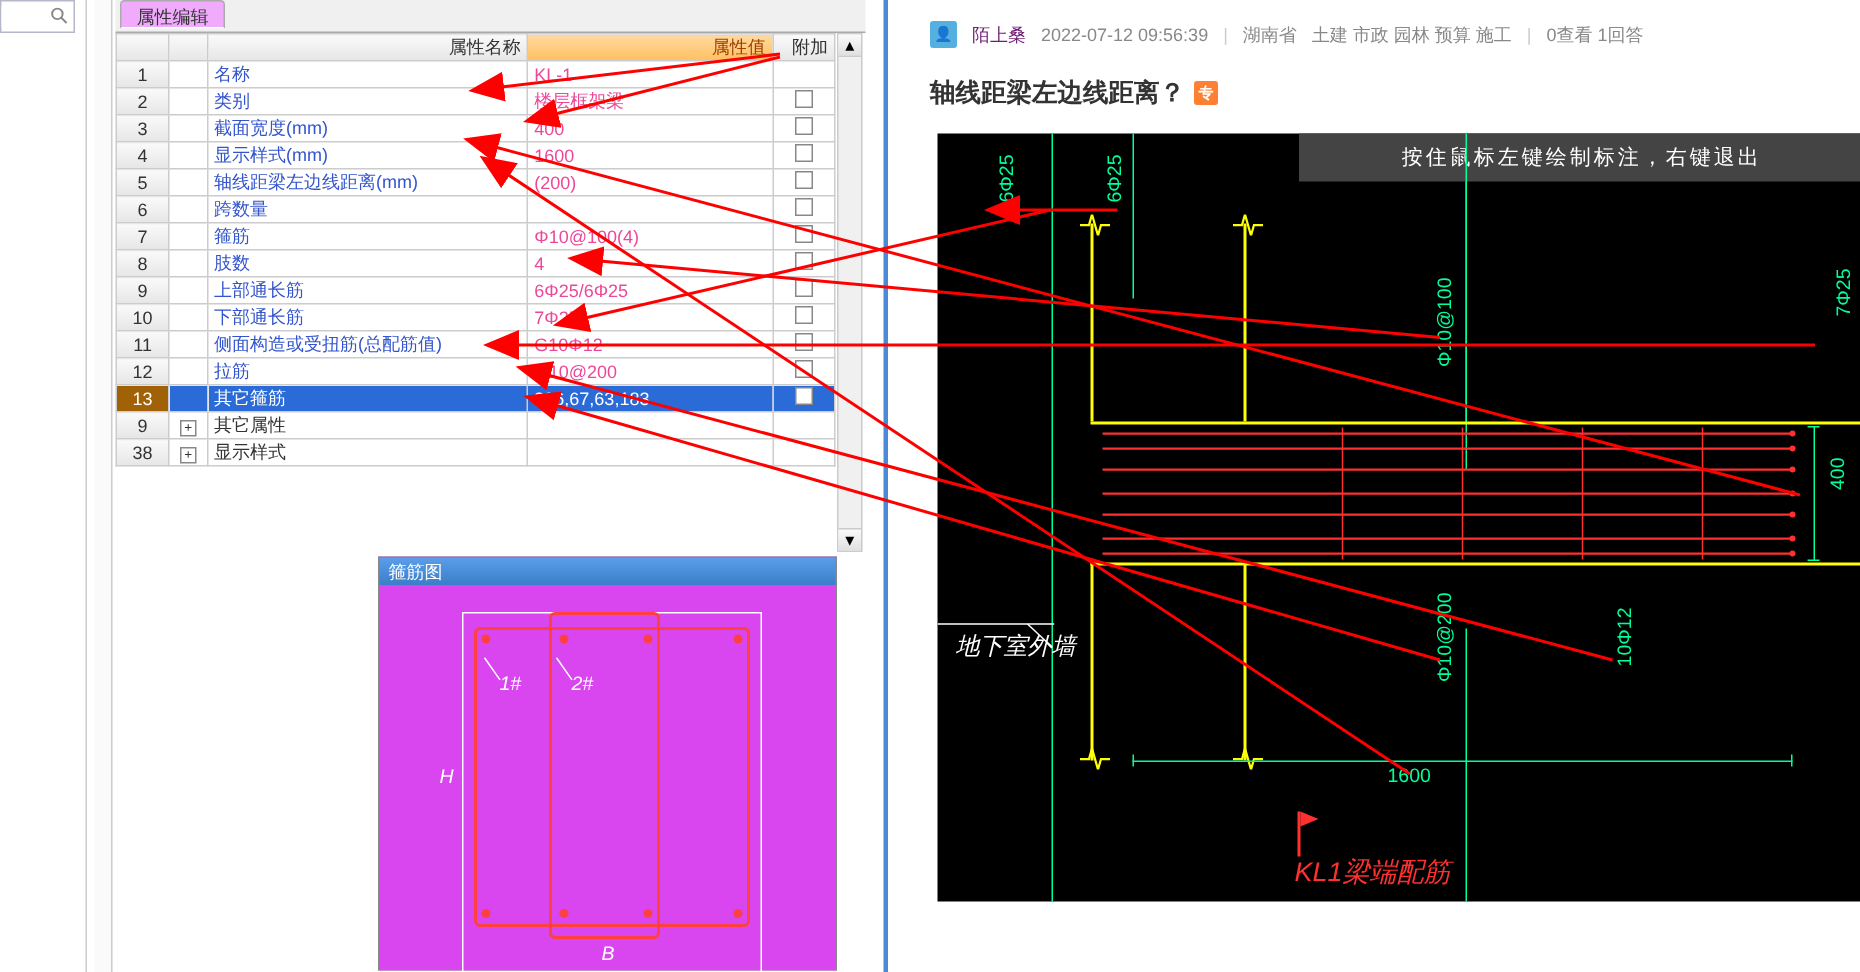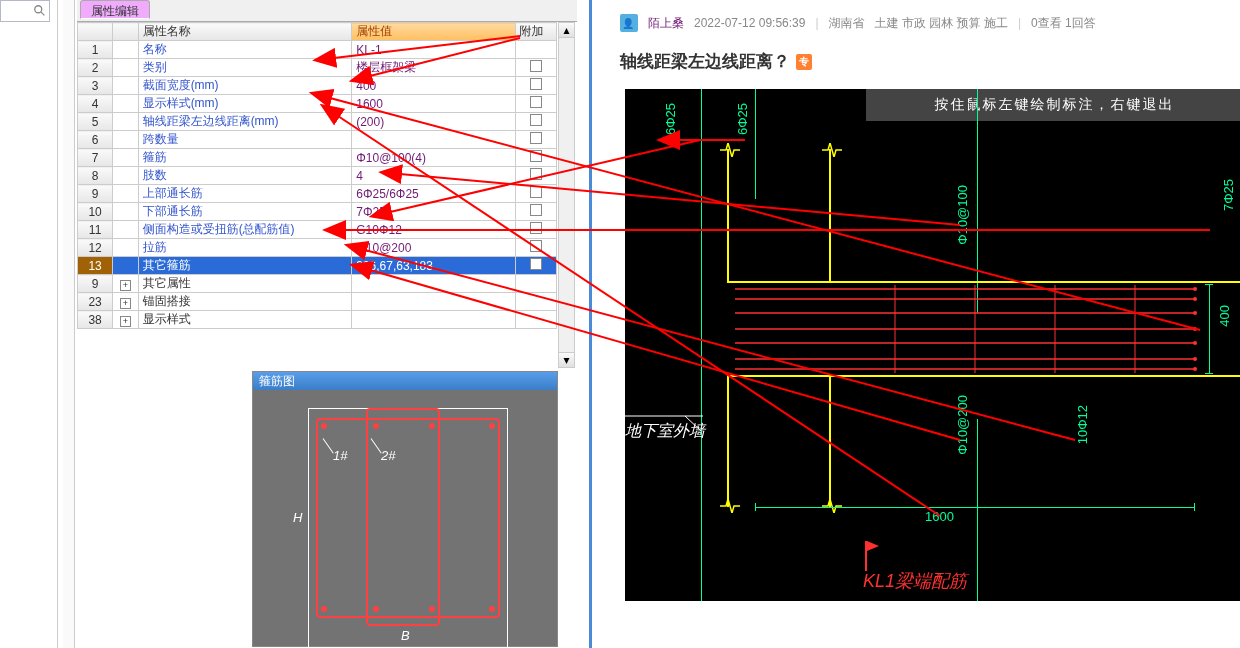--- a/index.html
+++ b/index.html
@@ -13,40 +13,40 @@
 
 .vsep { position: absolute; left: 53px; top: 0; width: 5px; height: 648px; background: #fff; border-right: 1px solid #ccc; }
 .vsep2 { position: absolute; left: 63px; top: 0; width: 12px; height: 648px; background: #fafafa; border-right: 1px solid #ccc; }
 
 .tab-bar { position: absolute; left: 77px; top: 0; width: 500px; height: 22px; background: #f0f0f0; border-bottom: 1px solid #aaa; }
 .tab { position: absolute; left: 3px; top: 0; height: 19px; padding: 2px 10px 0 10px; background: #f0abfc; border: 1px solid #aaa; border-bottom: 1px solid #fff; border-radius: 3px 3px 0 0; color: #333; }
 
 .grid { position: absolute; left: 77px; top: 22px; width: 480px; }
 .grid table { border-collapse: collapse; width: 100%; }
 .grid th, .grid td { border: 1px solid #ccc; height: 18px; padding: 0 4px; font-size: 12px; text-align: left; vertical-align: middle; white-space: nowrap; overflow: hidden; }
-.grid th { background: linear-gradient(#fafafa, #e6e6e6); text-align: left; color: #333; font-weight: normal; }
+.grid th { background: linear-gradient(#fafafa, #e6e6e6); text-align: right; color: #333; font-weight: normal; }
 .grid th.val { background: linear-gradient(#ffd9a0, #ffc060); color: #a04000; }
 .grid .rownum { background: linear-gradient(#fafafa, #e6e6e6); text-align: center; width: 28px; color: #333; }
 .grid .exp { width: 14px; text-align: center; color: #333; cursor: pointer; }
 .grid .name { width: 170px; color: #3355cc; }
 .grid .name.black { color: #333; }
-.grid .val { width: 130px; color: #701a75; }
+.grid .val { width: 130px; color: #ec4899; }
 .grid .add { width: 30px; text-align: center; }
 .grid tr.sel td { background: #2a6bd8; color: #fff; }
 .grid tr.sel .rownum { background: #a16207; }
 .grid tr.sel .name { color: #fff; }
 .grid tr.sel .val { color: #fff; }
 .chk { width: 12px; height: 12px; border: 1px solid #888; display: inline-block; background: #fff; }
 
 .scrollbar { position: absolute; left: 558px; top: 22px; width: 17px; height: 346px; background: #f0f0f0; border: 1px solid #ccc; }
 .scroll-btn { height: 15px; background: linear-gradient(#fafafa, #e0e0e0); border-bottom: 1px solid #ccc; display: flex; align-items: center; justify-content: center; }
 .scroll-btn.bottom { position: absolute; bottom: 0; width: 100%; border-top: 1px solid #ccc; border-bottom: none; }
 
 
-.section-panel { position: absolute; left: 252px; top: 371px; width: 306px; height: 276px; background: #737373; border: 1px solid #888; }
+.section-panel { position: absolute; left: 252px; top: 371px; width: 306px; height: 276px; background: #d946ef; border: 1px solid #888; }
 .section-title { height: 18px; background: linear-gradient(#5a9de8, #3a7dc8); color: #fff; font-size: 12px; padding: 1px 6px; }
 .section-canvas { position: relative; width: 100%; height: calc(100% - 18px); }
 .rect-outer { position: absolute; left: 55px; top: 18px; width: 200px; height: 250px; border: 1px solid #fff; }
 .stirrup1 { position: absolute; left: 63px; top: 28px; width: 184px; height: 200px; border: 2px solid #ff4040; border-radius: 4px; }
 .stirrup2 { position: absolute; left: 113px; top: 18px; width: 74px; height: 218px; border: 2px solid #ff4040; border-radius: 4px; }
 .rebar { position: absolute; width: 6px; height: 6px; background: #ff4040; border-radius: 50%; }
 .sec-label { position: absolute; color: #fff; font-size: 13px; font-style: italic; }
 .lead { position: absolute; background: #fff; height: 1px; transform-origin: left center; }
 
 
@@ -193,27 +193,20 @@
             <td class="rownum">13</td>
             <td class="exp"></td>
             <td class="name">其它箍筋</td>
             <td class="val">396,67,63,183</td>
             <td class="add"><span class="chk"></span></td>
           </tr>
           <tr>
             <td class="rownum">9</td>
             <td class="exp"><span style="border: 1px solid rgb(136, 136, 136); padding: 0px 2px; font-size: 9px; line-height: 9px; display: inline-block;">+</span></td>
             <td class="name black">其它属性</td>
-            <td class="val"></td>
-            <td class="add"></td>
-          </tr>
-          <tr>
-            <td class="rownum">23</td>
-            <td class="exp"><span style="border: 1px solid rgb(136, 136, 136); padding: 0px 2px; font-size: 9px; line-height: 9px; display: inline-block;">+</span></td>
-            <td class="name black">锚固搭接</td>
             <td class="val"></td>
             <td class="add"></td>
           </tr>
           <tr>
             <td class="rownum">38</td>
             <td class="exp"><span style="border: 1px solid rgb(136, 136, 136); padding: 0px 2px; font-size: 9px; line-height: 9px; display: inline-block;">+</span></td>
             <td class="name black">显示样式</td>
             <td class="val"></td>
             <td class="add"></td>
           </tr>
@@ -317,21 +310,21 @@
         <line x1="410" y1="4" x2="410" y2="92" stroke="#ff3030"></line>
     </svg>
 
     <div class="cad-line" style="left:130px;top:418px;width:440px;height:1px"></div>
     <div class="cad-line" style="left:130px;top:414px;width:1px;height:8px"></div>
     <div class="cad-line" style="left:569px;top:414px;width:1px;height:8px"></div>
     <div class="cad-line" style="left:584px;top:195px;width:1px;height:90px"></div>
     <div class="cad-line" style="left:580px;top:195px;width:8px;height:1px"></div>
     <div class="cad-line" style="left:580px;top:284px;width:8px;height:1px"></div>
 
-    <div class="cad-text-w" style="left:0px;top:332px">地下室外墙</div>
+    <div class="cad-text-w" style="left:12px;top:332px">地下室外墙</div>
     <svg style="position:absolute;left:0;top:326px" width="78" height="18">
         <line x1="0" y1="1" x2="78" y2="1" stroke="#fff"></line>
         <line x1="60" y1="1" x2="76" y2="16" stroke="#fff"></line>
       </svg>
 
     <div class="cad-text vrot" style="left:38px;top:14px">6Φ25</div>
     <div class="cad-text vrot" style="left:110px;top:14px">6Φ25</div>
     <div class="cad-text vrot" style="left:596px;top:90px">7Φ25</div>
     <div class="cad-text vrot" style="left:330px;top:96px">Φ10@100</div>
     <div class="cad-text vrot" style="left:330px;top:306px">Φ10@200</div>

